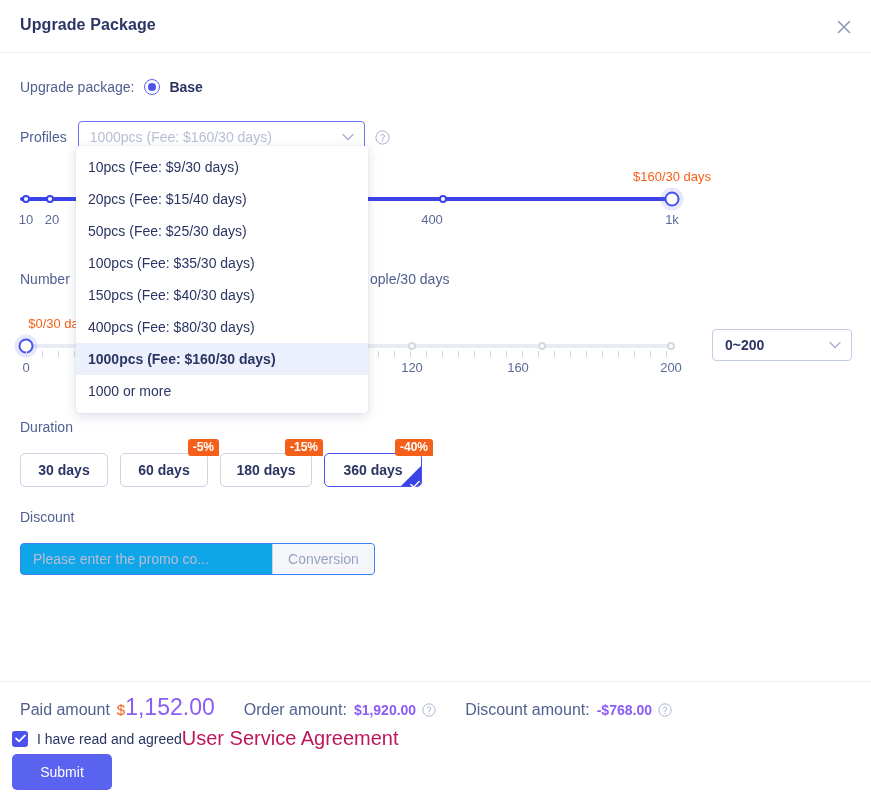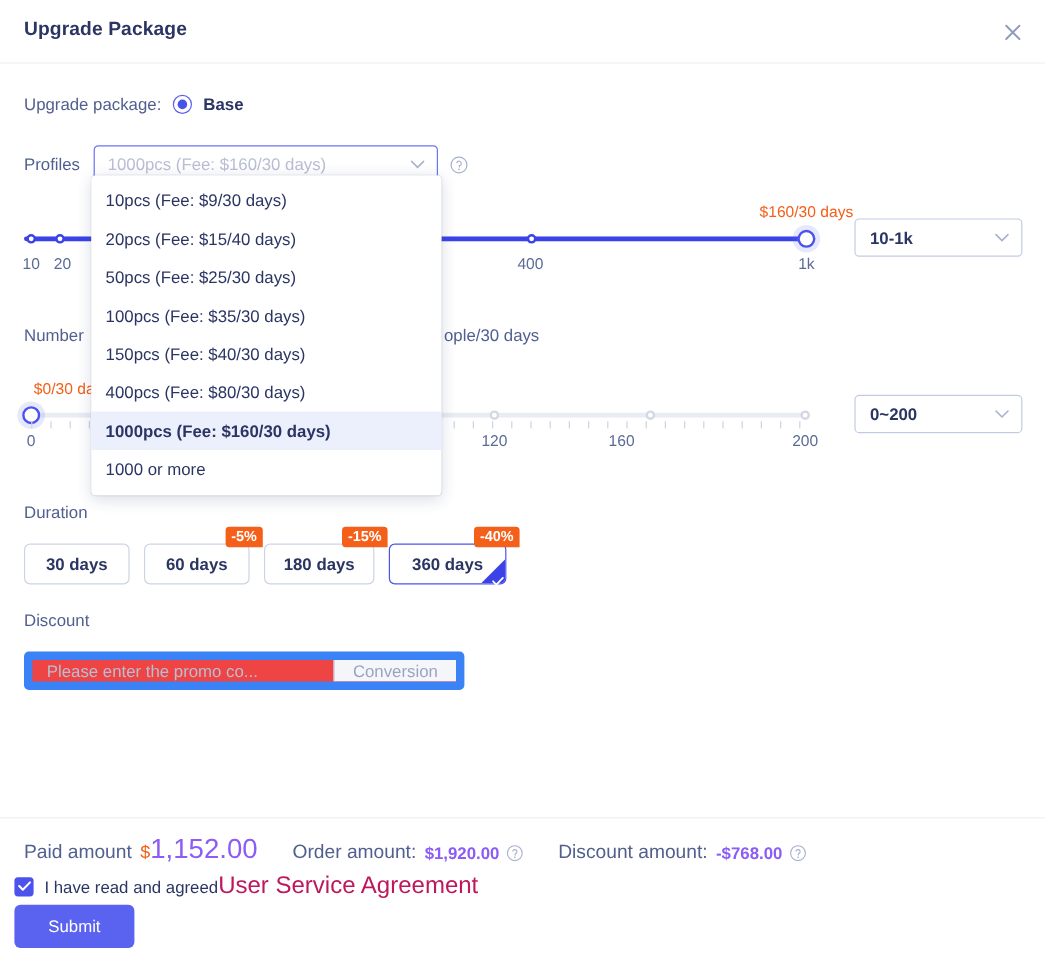--- a/index.html
+++ b/index.html
@@ -267,25 +267,25 @@
     position: absolute;
     right: 1px; bottom: 0px;
     width: 10px; height: 10px;
   }
 
   
   .promo-group {
     position: absolute;
     display: flex;
     height: 32px;
-    border: 7px solid #3b82f6;
+    border: 1px solid #3b82f6;
     border-radius: 4px;
     box-sizing: border-box;
     overflow: hidden;
-    background: #ef4444;
+    background: #0ea5e9;
   }
   .promo-input {
     width: 227px;
     border: none;
     outline: none;
     font-size: 14px;
     font-family: "Liberation Sans", sans-serif;
     color: #2b3563;
     padding: 0 12px;
     background: transparent;
@@ -420,32 +420,24 @@
     <div class="slider-wrap" style="left:20px; top:139px; width:660px; height:40px;">
       <div class="slider-rail" style="left:0; top:5px; width:660px;"></div>
       <div class="slider-fill" style="left:0; top:5px; width:652px;"></div>
       <div class="dot-mark on" style="left:6px;   top:7px;"></div>
       <div class="dot-mark on" style="left:30px;  top:7px;"></div>
       <div class="dot-mark on" style="left:423px; top:7px;"></div>
       <div class="thumb" style="left:652px; top:7px;"></div>
 
       <div class="mark-text" style="left:6px;   top:20px;">10</div>
       <div class="mark-text" style="left:32px;  top:20px;">20</div>
-      <div class="mark-text" style="left:422px; top:20px;">400</div>
+      <div class="mark-text" style="left:412px; top:20px;">400</div>
       <div class="mark-text" style="left:652px; top:20px;">1k</div>
 
       <div class="tip" style="left:652px; top:-23px;">$160/30 days</div>
-    </div>
-    <div class="small-select" style="left:712px; top:129px;">
-      <span class="sv">10-1k</span>
-      <span class="select-caret">
-        <svg width="12" height="8" viewBox="0 0 12 8">
-          <path d="M1 1.5 L6 6.5 L11 1.5" fill="none" stroke="#a7b0cd" stroke-width="1.3" stroke-linecap="round"></path>
-        </svg>
-      </span>
     </div>
 
     <div class="section-label" style="left:20px; top:218px;">Number</div>
     <div class="section-label" style="left:370px; top:218px;">ople/30 days</div>
 
     <div class="slider-wrap" style="left:20px; top:286px; width:652px; height:40px;">
       <div class="slider-rail" style="left:0; top:5px; width:652px;"></div>
       <div class="dot-mark off" style="left:392px; top:7px;"></div>
       <div class="dot-mark off" style="left:522px; top:7px;"></div>
       <div class="dot-mark off" style="left:651px; top:7px;"></div>

